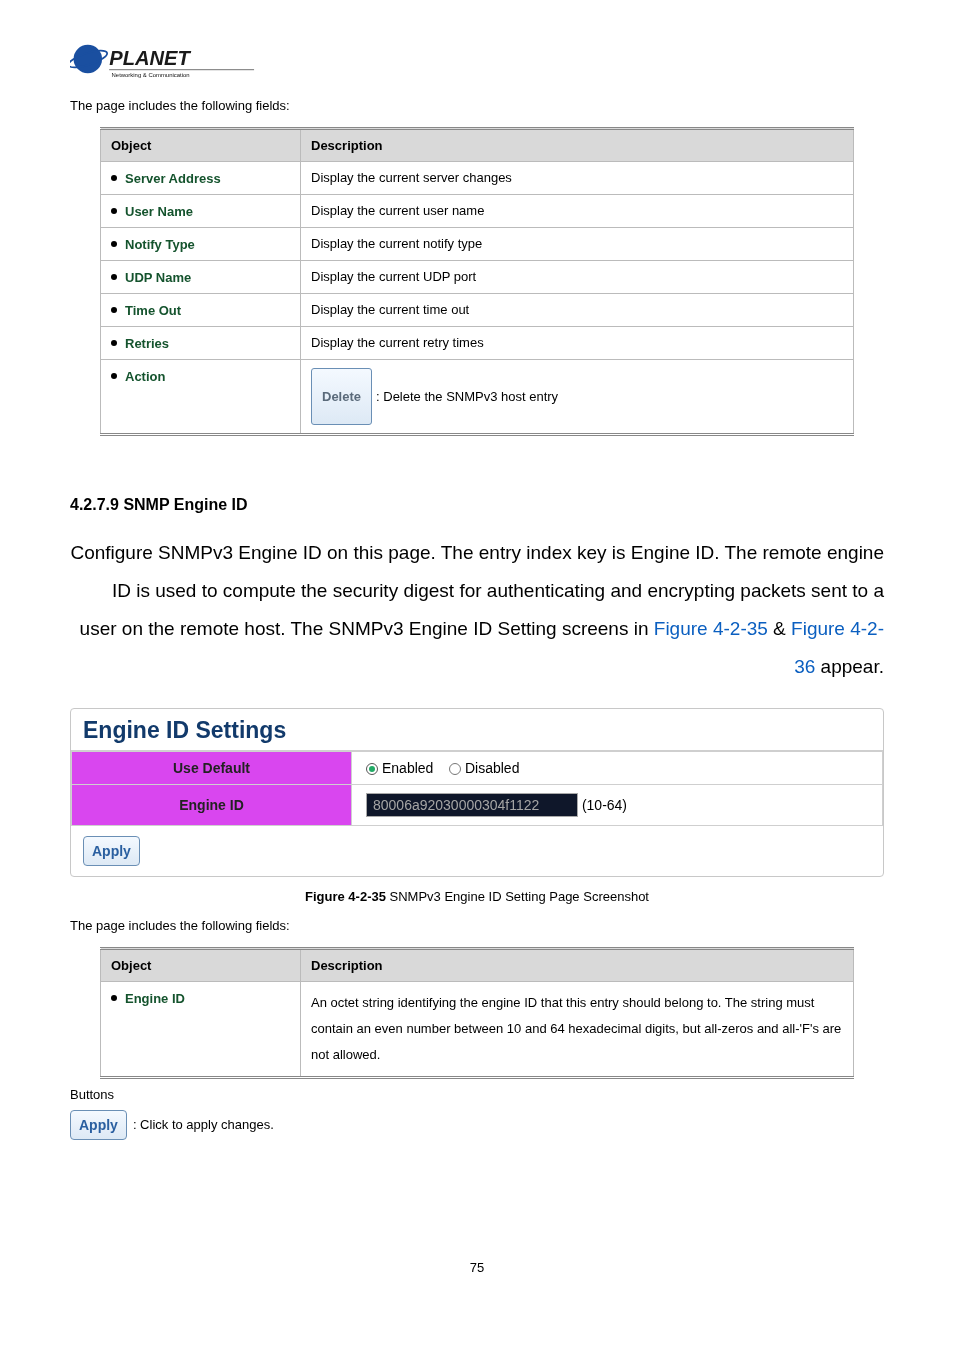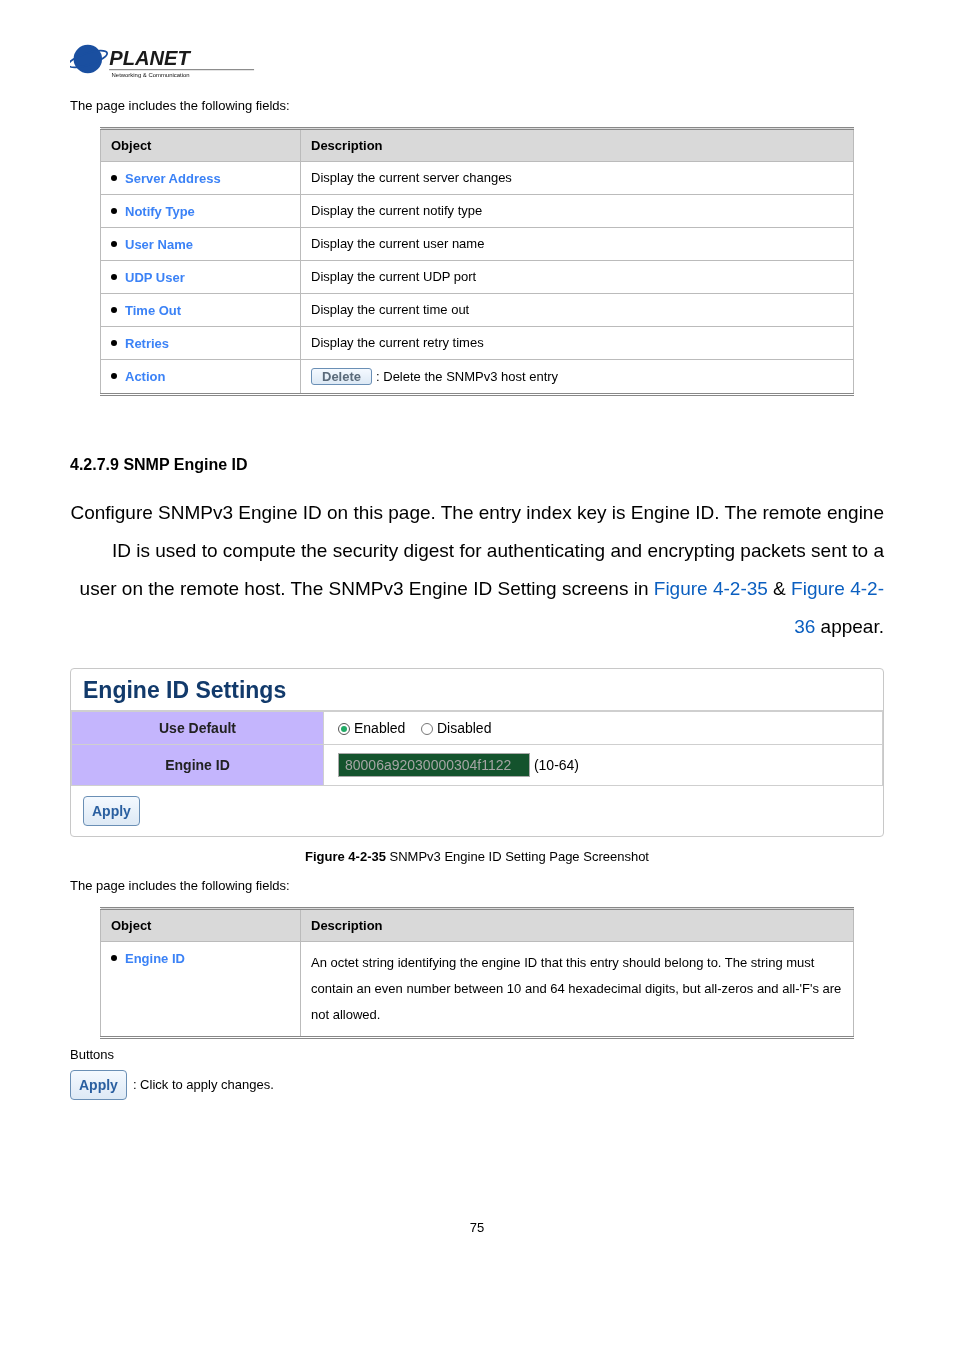--- a/index.html
+++ b/index.html
@@ -7,34 +7,34 @@
   .page { padding: 40px 70px 0 70px; }
   .logo-row { display: flex; align-items: center; gap: 6px; margin-bottom: 10px; }
   .logo-planet { width: 190px; }
   .intro { font-size: 13px; margin: 8px 0 14px 0; }
   .tbl-wrap { margin: 0 30px 0 30px; }
   table.spec { width: 100%; border-collapse: collapse; }
   table.spec tr:first-child td, table.spec tr:first-child th { border-top: 3px double #888; }
   table.spec tr:last-child td, table.spec tr:last-child th { border-bottom: 3px double #888; }
   table.spec th, table.spec td { border: 1px solid #bbb; padding: 8px 10px; font-size: 13px; text-align: left; vertical-align: top; }
   table.spec th { background: #d9d9d9; font-weight: bold; }
-  table.spec td:first-child { width: 200px; font-weight: bold; color: #3b82f6; }
+  table.spec td:first-child { width: 200px; font-weight: bold; color: #14532d; }
   .bullet { display: inline-block; width: 6px; height: 6px; background: #000; border-radius: 50%; margin-right: 8px; vertical-align: middle; }
   .obj-label { vertical-align: middle; }
-  .btn-img { display: inline-block; border: 1px solid #6a8fb5; background: linear-gradient(#f4f9ff,#dde9f5); color: #5a6a7a; font-weight: bold; padding: 0 10px; border-radius: 3px; font-size: 13px; margin-right: 4px; }
+  .btn-img { display: inline-block; border: 1px solid #6a8fb5; background: linear-gradient(#f4f9ff,#dde9f5); color: #5a6a7a; font-weight: bold; padding: 20px 10px; border-radius: 3px; font-size: 13px; margin-right: 4px; }
   .btn-apply { display: inline-block; border: 1px solid #6a8fb5; background: linear-gradient(#f4f9ff,#dde9f5); color: #2a5fa0; font-weight: bold; padding: 6px 8px; border-radius: 4px; font-size: 14px; }
   h3.section { font-size: 16px; font-weight: bold; margin: 60px 0 20px 0; }
   .body-text { font-size: 19px; line-height: 2; margin-bottom: 22px; text-align: right; }
   a.fig-link { color: #0b5fc0; text-decoration: none; }
   .engine-panel { border: 1px solid #c8c8c8; border-radius: 4px; margin-bottom: 12px; overflow: hidden; }
   .engine-header { color: #123a6b; font-weight: bold; font-size: 23px; padding: 8px 12px 6px 12px; border-bottom: 1px solid #cfcfcf; }
   .engine-table { width: 100%; border-collapse: collapse; }
   .engine-table td { border: 1px solid #cfcfcf; padding: 8px 14px; font-size: 14px; }
-  .engine-table td.lbl { width: 252px; text-align: center; font-weight: bold; color: #222; background: #c4b5fd; }
-  .engine-input { border: 1px solid #a9a9a9; background: #14532d; color: #a5a5a5; padding: 3px 6px; width: 192px; font-size: 14px; }
+  .engine-table td.lbl { width: 280px; text-align: center; font-weight: bold; color: #222; background: #d946ef; }
+  .engine-input { border: 1px solid #a9a9a9; background: #0f172a; color: #a5a5a5; padding: 3px 6px; width: 212px; font-size: 14px; }
   .engine-footer { padding: 10px 12px; }
   .fig-caption { text-align: center; font-size: 13px; margin: 10px 0 14px 0; }
   .buttons-h { font-size: 13px; font-weight: normal; margin: 8px 0 8px 0; }
   .btn-row { display: flex; align-items: center; gap: 6px; font-size: 13px; margin-bottom: 30px; }
   .radio-dot { display:inline-block; width:12px; height:12px; border:1px solid #555; border-radius:50%; vertical-align:middle; margin-right:4px; position:relative; }
   .radio-dot.checked::after { content:""; position:absolute; left:2px; top:2px; width:6px; height:6px; background:#2a6; border-radius:50%; }
   .radio-dot.unchecked { border-color:#777; }
   .page-num { text-align: center; font-size: 13px; margin-top: 120px; padding-bottom: 30px; }
   .desc-cell { font-weight: normal !important; color: #000 !important; }
 </style>
@@ -60,29 +60,29 @@
       <tbody>
           <tr>
         <th>Object</th>
         <th>Description</th>
       </tr>
       <tr>
         <td><span class="bullet"></span><span class="obj-label">Server Address</span></td>
         <td class="desc-cell">Display the current server changes</td>
       </tr>
       <tr>
+        <td><span class="bullet"></span><span class="obj-label">User Name</span></td>
+        <td class="desc-cell">Display the current user name</td>
+      </tr>
+      <tr>
         <td><span class="bullet"></span><span class="obj-label">Notify Type</span></td>
         <td class="desc-cell">Display the current notify type</td>
       </tr>
       <tr>
-        <td><span class="bullet"></span><span class="obj-label">User Name</span></td>
-        <td class="desc-cell">Display the current user name</td>
-      </tr>
-      <tr>
-        <td><span class="bullet"></span><span class="obj-label">UDP User</span></td>
+        <td><span class="bullet"></span><span class="obj-label">UDP Name</span></td>
         <td class="desc-cell">Display the current UDP port</td>
       </tr>
       <tr>
         <td><span class="bullet"></span><span class="obj-label">Time Out</span></td>
         <td class="desc-cell">Display the current time out</td>
       </tr>
       <tr>
         <td><span class="bullet"></span><span class="obj-label">Retries</span></td>
         <td class="desc-cell">Display the current retry times</td>
       </tr>

